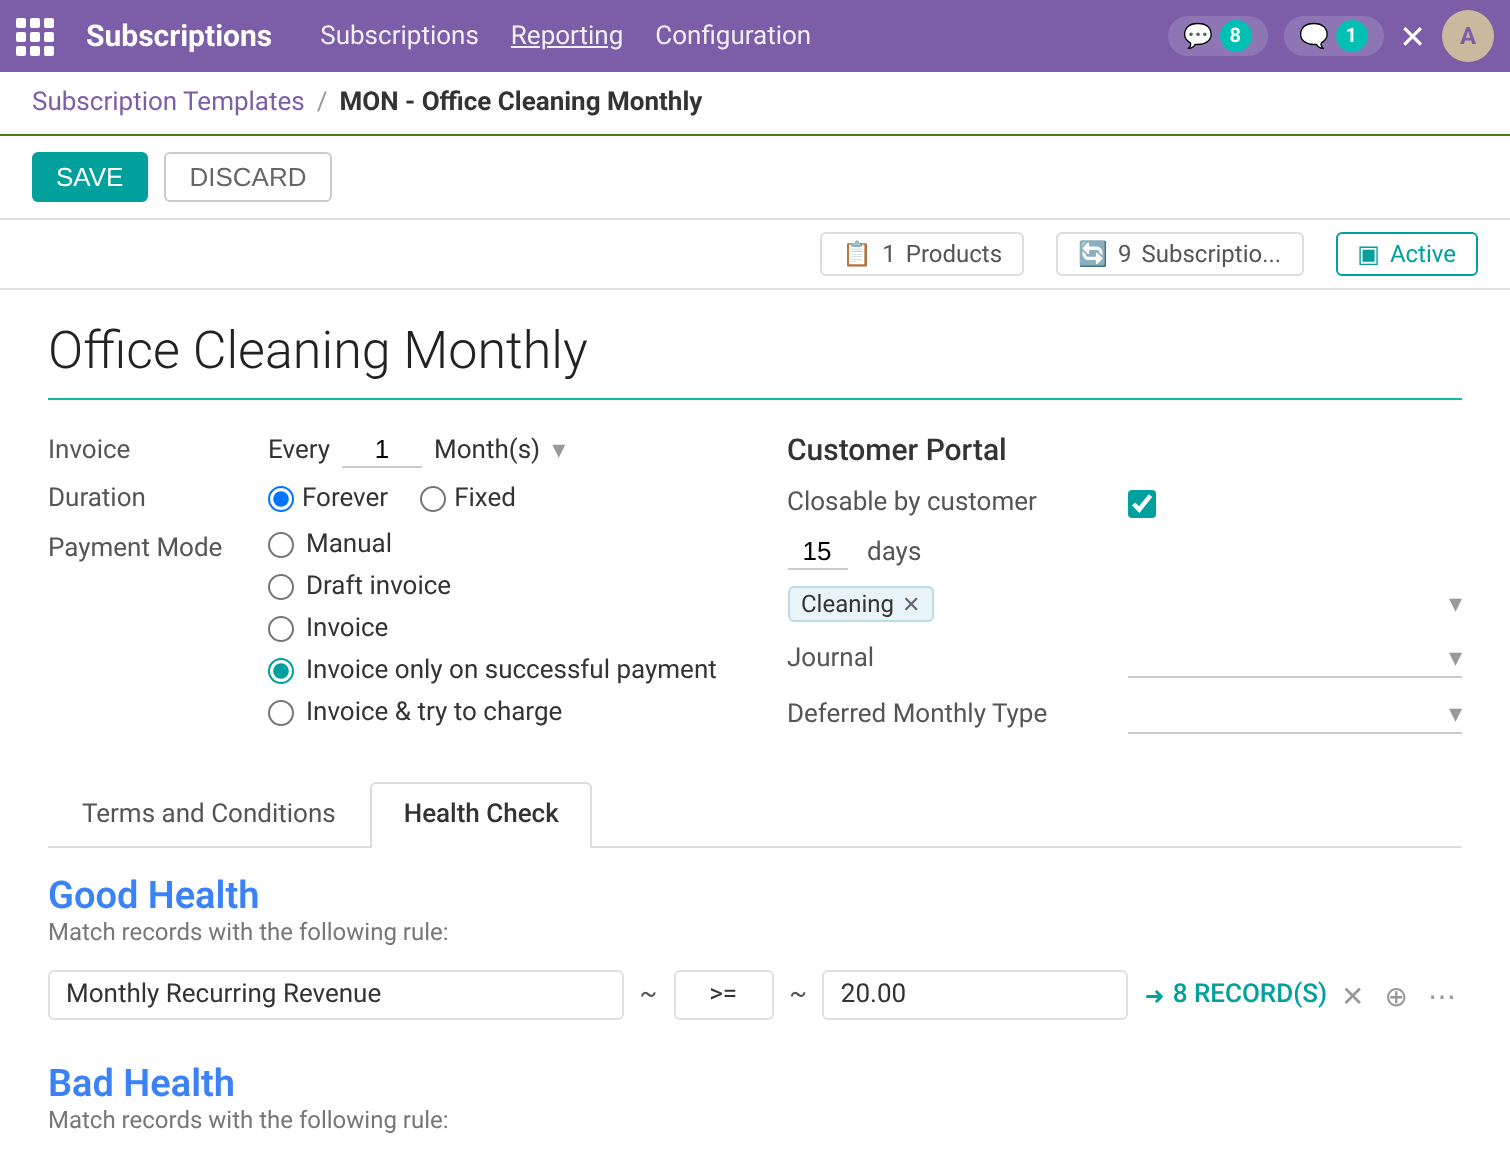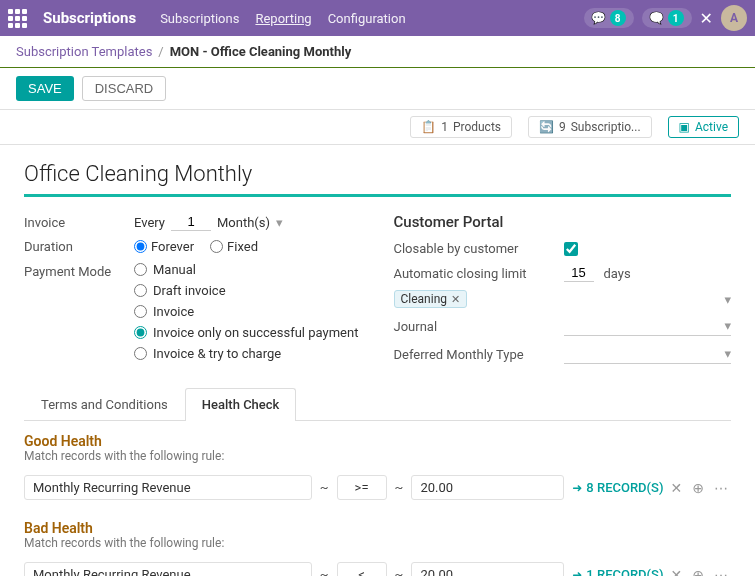--- a/index.html
+++ b/index.html
@@ -67,21 +67,21 @@
     .stat-item.active { border-color: #00a09d; color: #00a09d; }
 
     
     .main-content {
       background: white;
       padding: 16px 24px;
       overflow-y: auto;
       height: calc(576px - 36px - 36px - 36px - 36px);
     }
 
-    .page-title { font-size: 22px; font-weight: 300; color: #222; margin-bottom: 16px; padding-bottom: 8px; border-bottom: 3px solid #14b8a6; }
+    .page-title { font-size: 26px; font-weight: 300; color: #222; margin-bottom: 16px; padding-bottom: 8px; border-bottom: 1px solid #14b8a6; }
 
     
     .form-section { display: flex; gap: 32px; margin-bottom: 16px; }
     .form-left { flex: 1; }
     .form-right { flex: 1; }
 
     .field-row { display: flex; align-items: center; margin-bottom: 8px; }
     .field-label { width: 110px; color: #555; font-size: 13px; flex-shrink: 0; }
     .field-value { display: flex; align-items: center; gap: 6px; flex: 1; }
 
@@ -105,21 +105,21 @@
     .tag { background: #e8f4f8; border: 1px solid #b8dce8; border-radius: 3px; padding: 1px 6px; font-size: 12px; display: flex; align-items: center; gap: 4px; }
     .tag-x { cursor: pointer; color: #666; font-size: 11px; }
 
     
     .tabs-container { border-bottom: 1px solid #ddd; display: flex; gap: 0; margin-bottom: 12px; }
     .tab { padding: 8px 16px; font-size: 13px; cursor: pointer; border: 1px solid transparent; border-bottom: none; border-radius: 3px 3px 0 0; color: #555; }
     .tab.active { background: white; border-color: #ddd; border-bottom-color: white; color: #333; font-weight: 500; margin-bottom: -1px; }
 
     
     .health-section { margin-bottom: 16px; }
-    .health-title { font-size: 14px; font-weight: 600; color: #a16207; }
+    .health-title { font-size: 19px; font-weight: 600; color: #3b82f6; }
     .health-subtitle { font-size: 12px; color: #777; margin-bottom: 8px; }
     .health-rule-row { display: flex; align-items: center; gap: 8px; padding: 4px 0; }
     .rule-field { border: 1px solid #e0e0e0; border-radius: 3px; padding: 4px 8px; font-size: 13px; flex: 2; background: white; cursor: pointer; }
     .rule-op { border: 1px solid #e0e0e0; border-radius: 3px; padding: 4px 8px; font-size: 13px; width: 50px; background: white; cursor: pointer; text-align: center; }
     .rule-val { border: 1px solid #e0e0e0; border-radius: 3px; padding: 4px 8px; font-size: 13px; flex: 1; background: white; }
     .rule-actions { display: flex; align-items: center; gap: 4px; margin-left: auto; }
     .records-link { color: #00a09d; font-size: 13px; font-weight: 500; display: flex; align-items: center; gap: 3px; }
     .icon-btn { background: none; border: none; cursor: pointer; color: #999; font-size: 14px; padding: 1px 3px; }
 
     .arrow-icon { color: #00a09d; font-size: 12px; }
@@ -254,21 +254,20 @@
 
     <div class="form-right">
       <div class="portal-title">Customer Portal</div>
 
       <div class="portal-field">
         <span class="portal-label">Closable by customer</span>
         <input type="checkbox" checked="" style="">
       </div>
 
       <div class="portal-field">
-        <span class="portal-label">Automatic closing limit</span>
         <div class="portal-value">
           <input class="closing-input" type="text" value="15" style="">
           <span style="color:#555;margin-left:4px;">days</span>
         </div>
       </div>
 
       <div class="portal-field">
         <div class="portal-value">
           <div class="tag">
             <span>Cleaning</span>

